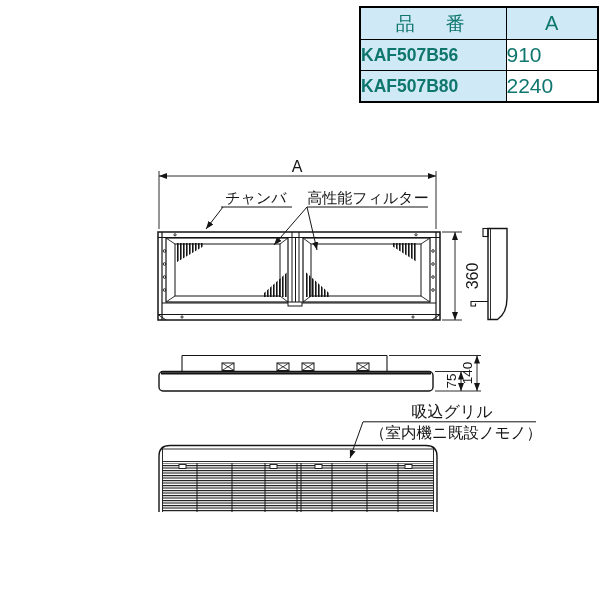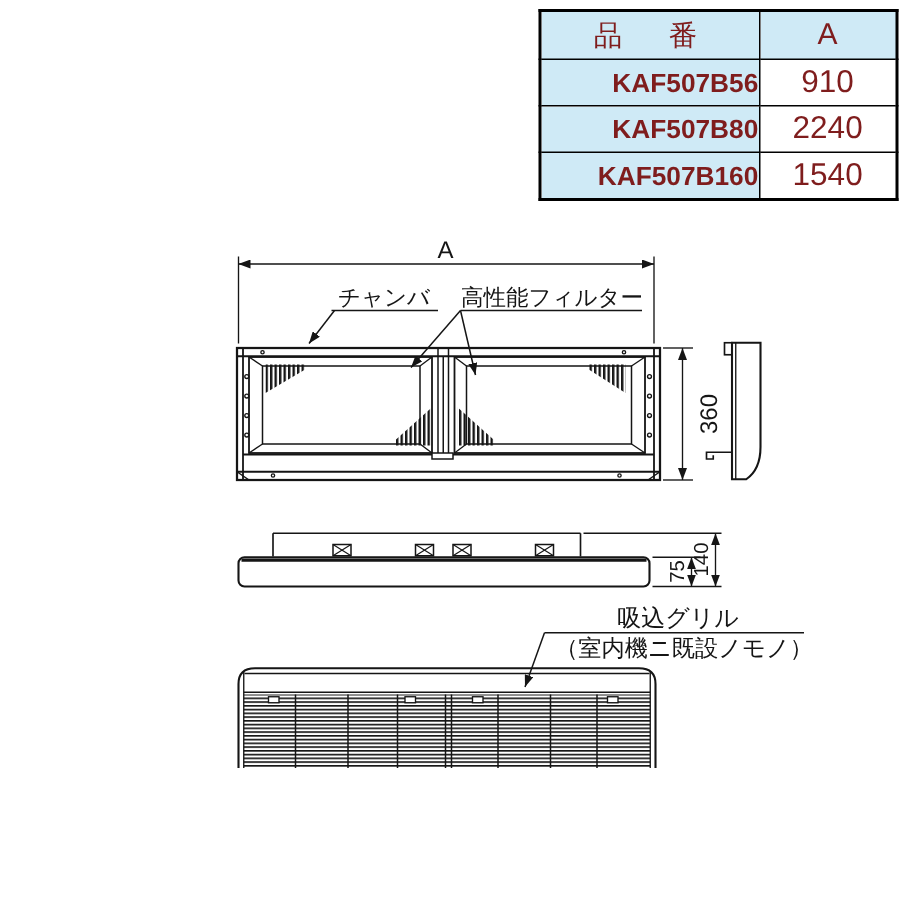--- a/index.html
+++ b/index.html
@@ -1,28 +1,28 @@
 <!DOCTYPE html>
 <html><head>
 <meta charset="utf-8">
 <style>
   html,body{margin:0;padding:0;background:#fff;}
   .page{position:relative;width:600px;height:512px;background:#ffffff;overflow:hidden;
-        font-family:"Liberation Sans",sans-serif;color:#7f1d1d;}
+        font-family:"Liberation Sans",sans-serif;color:#0f766e;}
   
   table.spec{position:absolute;left:359px;top:6px;border-collapse:collapse;table-layout:fixed;
              border:2.2px solid #000;}
   table.spec td,table.spec th{border:1.5px solid #000;padding:0;margin:0;overflow:hidden;}
   col.c-part{width:146px;} col.c-a{width:92px;}
   tr.hdr th{height:31px;background:#cfeaf6;font-weight:normal;}
   th.h-part{font-size:19px;letter-spacing:6px;text-align:center;}
   th.h-a{font-size:20px;text-align:center;}
   td.part{height:30px;background:#cfeaf6;font-weight:bold;font-size:17.5px;
-          text-align:right;padding-left:6px;letter-spacing:0px;}
-  td.val{height:30px;background:#ffffff;font-size:21px;text-align:center;}
+          text-align:left;padding-left:6px;letter-spacing:0px;}
+  td.val{height:30px;background:#ffffff;font-size:21px;text-align:left;}
   svg{position:absolute;left:0;top:0;}
   svg text{font-family:"Liberation Sans",sans-serif;fill:#151515;}
 </style>
 </head>
 <body>
 
 <div class="page">
 
   <table class="spec">
     <colgroup>
@@ -35,24 +35,20 @@
       <th class="h-a">A</th>
     </tr>
     <tr>
       <td class="part">KAF507B56</td>
       <td class="val">910</td>
     </tr>
     <tr>
       <td class="part">KAF507B80</td>
       <td class="val">2240</td>
     </tr>
-    <tr>
-      <td class="part">KAF507B160</td>
-      <td class="val">1540</td>
-    </tr>
   </tbody>
     </table>
 
   <svg width="600" height="600" viewBox="0 0 600 600">
     <defs>
       <marker id="arr" viewBox="0 0 8 6" refX="8" refY="3" markerWidth="8" markerHeight="6" markerUnits="userSpaceOnUse" orient="auto-start-reverse">
         <path d="M0,0 L8,3 L0,6 Z" fill="#151515"></path>
       </marker>
       <pattern id="vstripes" width="3" height="4" patternUnits="userSpaceOnUse">
         <rect x="0" y="0" width="1.6" height="4" fill="#151515"></rect>

